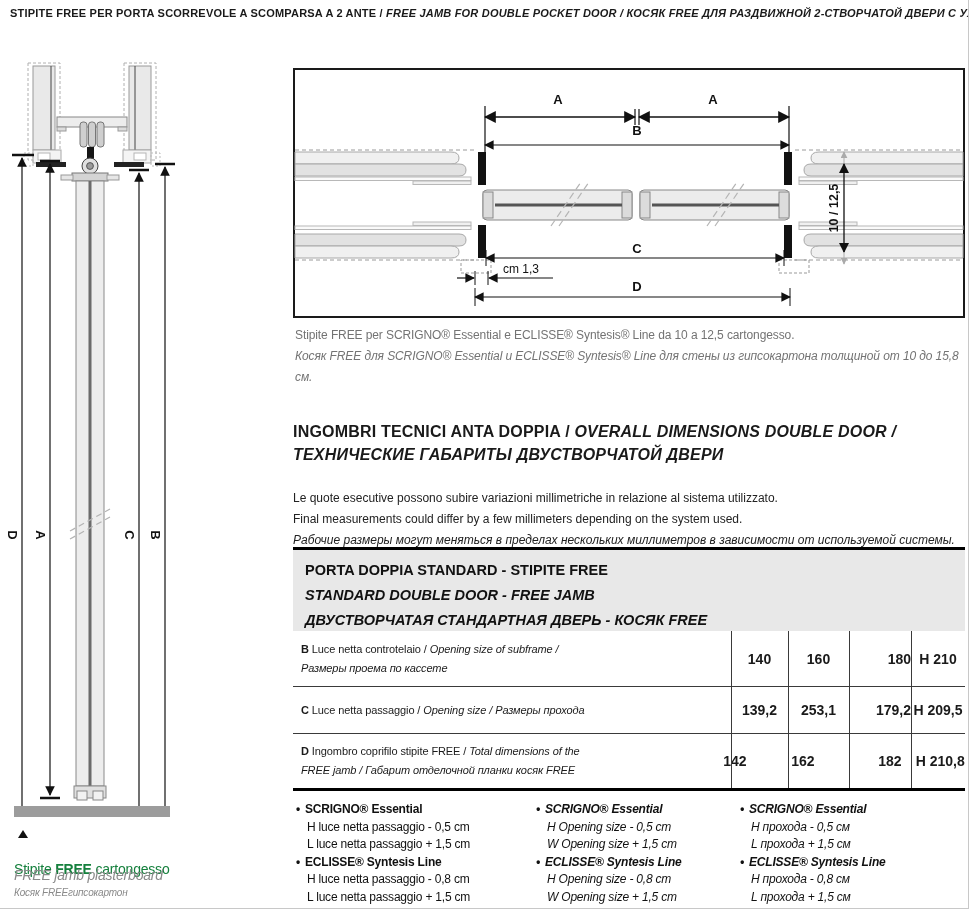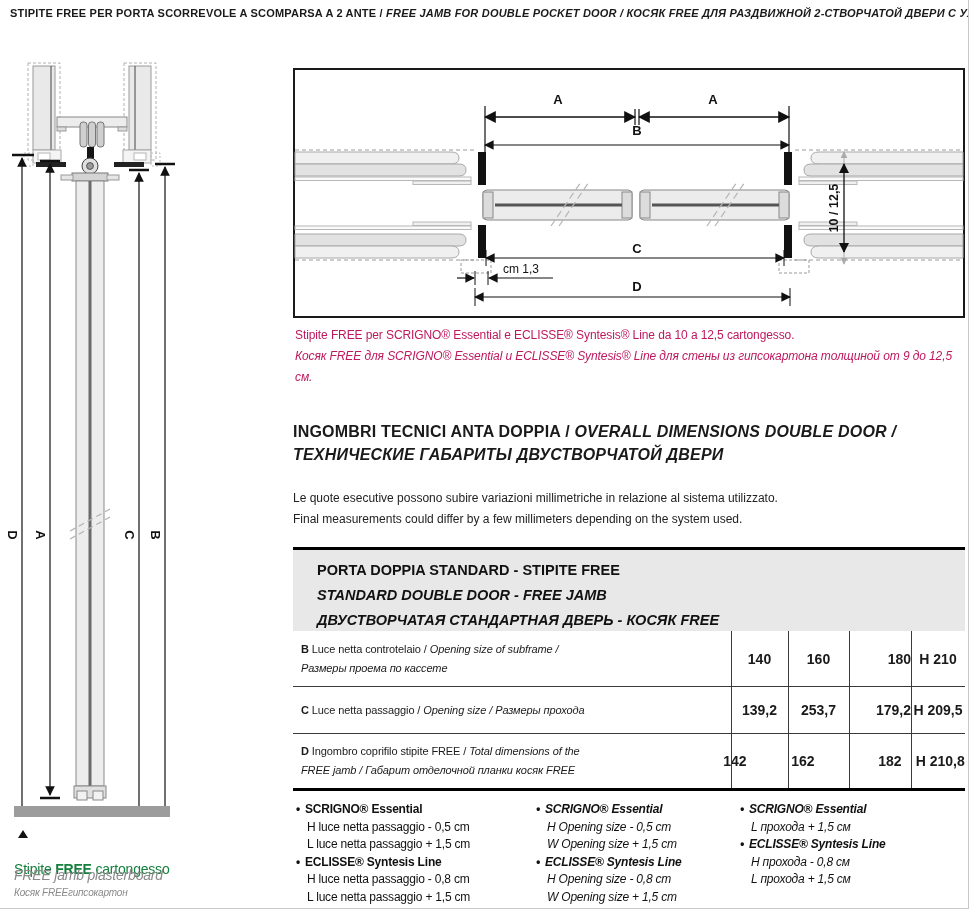--- a/index.html
+++ b/index.html
@@ -7,32 +7,32 @@
         font-family:"Liberation Sans",sans-serif;color:#1a1a1a;border-right:1px solid #c8c8c8;border-bottom:1px solid #c8c8c8;box-sizing:border-box;}
   .abs{position:absolute;}
   .hdr{left:10px;top:7px;width:955px;font-size:11px;font-weight:700;letter-spacing:.2px;white-space:nowrap;}
   .hdr i{font-style:italic;}
   
   .capL1{left:14px;top:861px;font-size:14px;letter-spacing:-.2px;color:#15803d;}
   .capL1 b{font-weight:700;}
   .capL2{left:14px;top:867px;font-size:14px;font-style:italic;color:#8a8a8a;letter-spacing:-.2px;}
   .capL3{left:14px;top:887px;font-size:10px;font-style:italic;color:#8a8a8a;letter-spacing:-.2px;}
   
-  .planCap{left:295px;top:325px;width:672px;font-size:12px;line-height:21px;color:#be185d;letter-spacing:-.1px;}
+  .planCap{left:295px;top:325px;width:672px;font-size:12px;line-height:21px;color:#737373;letter-spacing:-.1px;}
   .planCap .it{font-style:normal;}
   .planCap .en,.planCap .ru{font-style:italic;}
   
   .secTitle{left:293px;top:420px;width:676px;font-size:16px;font-weight:700;line-height:23px;letter-spacing:.2px;}
   .secTitle i{font-style:italic;}
   
   .notes{left:293px;top:488px;width:676px;font-size:12px;line-height:21px;color:#222;}
   .notes .ru{font-style:italic;}
   
   .tblBarTop{left:293px;top:547px;width:672px;height:3px;background:#000;}
-  .tblHead{left:293px;top:550px;width:672px;height:81px;background:#e8e8e8;box-sizing:border-box;padding:8px 0 0 24px;
+  .tblHead{left:293px;top:550px;width:672px;height:81px;background:#e8e8e8;box-sizing:border-box;padding:8px 0 0 12px;
            font-size:14.5px;font-weight:700;line-height:25px;color:#111;}
   .tblHead i{}
   .trow{position:absolute;left:293px;width:672px;display:flex;align-items:center;box-sizing:border-box;}
   .rowB{top:631px;height:56px;border-bottom:1px solid #3a3a3a;}
   .rowC{top:687px;height:47px;border-bottom:1px solid #3a3a3a;}
   .rowD{top:734px;height:54px;gap:14px;}
   .tdesc{width:438px;box-sizing:border-box;padding-left:8px;font-size:11px;line-height:19px;letter-spacing:-.1px;}
   .tdesc b{font-weight:700;}
   .tdesc i{font-style:italic;}
   .tval{font-weight:700;font-size:14px;text-align:center;}
@@ -215,31 +215,32 @@
     <text x="344" y="223" text-anchor="middle" font-size="13" font-weight="700" fill="#111">D</text>
 
     <line x1="551" y1="96" x2="551" y2="184" stroke="#111" stroke-width="1.3" marker-start="url(#arrP)" marker-end="url(#arrP)"></line>
     <line x1="551" y1="95" x2="551" y2="84" stroke="#aaa" stroke-width="1" marker-end="url(#arrG)"></line>
     <line x1="551" y1="185" x2="551" y2="196" stroke="#aaa" stroke-width="1" marker-end="url(#arrG)"></line>
     <text transform="translate(545,140) rotate(-90)" text-anchor="middle" font-size="12.5" font-weight="700" fill="#111">10 / 12,5</text>
   </svg>
 
   <div class="abs planCap">
     <div class="it">Stipite FREE per SCRIGNO® Essential e ECLISSE® Syntesis® Line da 10 a 12,5 cartongesso.</div>
-    <div class="ru">Косяк FREE для SCRIGNO® Essential и ECLISSE® Syntesis® Line для стены из гипсокартона толщиной от 9 до 12,5 см.</div>
+    <div class="ru">Косяк FREE для SCRIGNO® Essential и ECLISSE® Syntesis® Line для стены из гипсокартона толщиной от 10 до 15,8 см.</div>
   </div>
 
   <div class="abs secTitle">
     <span>INGOMBRI TECNICI ANTA DOPPIA / </span><i>OVERALL DIMENSIONS DOUBLE DOOR /</i><br>
     <i>ТЕХНИЧЕСКИЕ ГАБАРИТЫ ДВУСТВОРЧАТОЙ ДВЕРИ</i>
   </div>
 
   <div class="abs notes">
     <div>Le quote esecutive possono subire variazioni millimetriche in relazione al sistema utilizzato.</div>
     <div>Final measurements could differ by a few millimeters depending on the system used.</div>
+    <div class="ru">Рабочие размеры могут меняться в пределах нескольких миллиметров в зависимости от используемой системы.</div>
   </div>
 
   <div class="abs tblBarTop"></div>
   <div class="abs tblHead">
     <div>PORTA DOPPIA STANDARD - STIPITE FREE</div>
     <i>STANDARD DOUBLE DOOR - FREE JAMB</i><br>
     <i>ДВУСТВОРЧАТАЯ СТАНДАРТНАЯ ДВЕРЬ - КОСЯК FREE</i>
   </div>
 
   <div class="trow rowB">
@@ -251,21 +252,21 @@
     <div class="tval w2">160</div>
     <div class="tval w3">180</div>
     <div class="tval w4">H 210</div>
   </div>
 
   <div class="trow rowC">
     <div class="tdesc">
       <b>C</b><span> Luce netta passaggio / </span><i>Opening size / </i><i>Размеры прохода</i>
     </div>
     <div class="tval w1">139,2</div>
-    <div class="tval w2">253,7</div>
+    <div class="tval w2">253,1</div>
     <div class="tval w3">179,2</div>
     <div class="tval w4">H 209,5</div>
   </div>
 
   <div class="trow rowD">
     <div class="tdesc">
       <b>D</b><span> Ingombro coprifilo stipite FREE / </span><i>Total dimensions of the</i><br>
       <i>FREE jamb / </i><i>Габарит отделочной планки косяк FREE</i>
     </div>
     <div class="tval w1">142</div>
@@ -293,19 +294,20 @@
     <div class="fn-brand"><span class="bullet">•</span><span>SCRIGNO® Essential</span></div>
     <div class="fn-detail">H Opening size - 0,5 cm</div>
     <div class="fn-detail">W Opening size + 1,5 cm</div>
     <div class="fn-brand"><span class="bullet">•</span><span>ECLISSE® Syntesis Line</span></div>
     <div class="fn-detail">H Opening size - 0,8 cm</div>
     <div class="fn-detail">W Opening size + 1,5 cm</div>
   </div>
 
   <div class="abs fncol fn-ru">
     <div class="fn-brand"><span class="bullet">•</span><span>SCRIGNO® Essential</span></div>
+    <div class="fn-detail">H прохода - 0,5 см</div>
     <div class="fn-detail">L прохода + 1,5 см</div>
     <div class="fn-brand"><span class="bullet">•</span><span>ECLISSE® Syntesis Line</span></div>
     <div class="fn-detail">H прохода - 0,8 см</div>
     <div class="fn-detail">L прохода + 1,5 см</div>
   </div>
 
 </div>
 
 </body></html>

